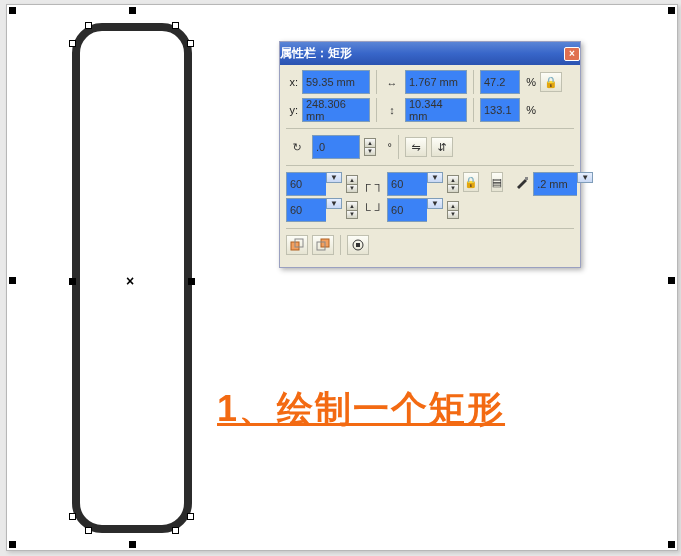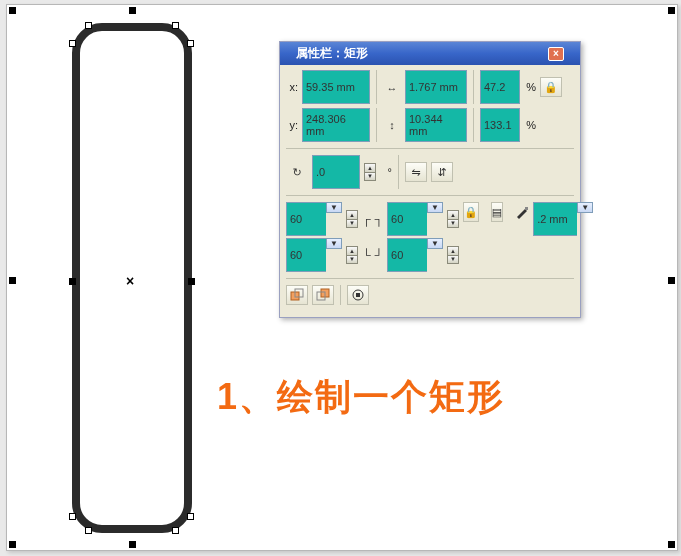--- a/index.html
+++ b/index.html
@@ -58,21 +58,21 @@
     width: 302px;
     background: #ece9d8;
     border: 1px solid #9aa0c0;
     box-shadow: 2px 2px 5px rgba(0,0,0,.3);
   }
   .titlebar {
     background: linear-gradient(180deg,#5a85d6 0%, #3866c9 50%, #2a52b0 100%);
     color: #fff;
     font-size: 12px;
     font-weight: bold;
-    padding: 3px 16px;
+    padding: 3px 0;
     display: flex;
     align-items: center;
     justify-content: space-between;
   }
   .titlebar .close {
     width: 16px; height: 14px;
     background: #e07050;
     border: 1px solid #fff;
     border-radius: 2px;
     display: flex; align-items: center; justify-content: center;
@@ -93,23 +93,23 @@
     background: #c0c0b0;
     margin: 0 2px;
   }
   .divider {
     height: 1px;
     background: #c0c0b0;
     margin: 6px 0;
   }
   .lbl { color: #222; min-width: 12px; text-align: right; }
   .input {
-    background: #14b8a6;
+    background: #3b82f6;
     border: 1px solid #7f9db9;
-    height: 34px;
+    height: 24px;
     padding: 0 3px;
     font-size: 11px;
     display: flex;
     align-items: center;
     min-width: 40px;
   }
   .spin {
     width: 12px;
     display: flex;
     flex-direction: column;
@@ -170,21 +170,21 @@
   <div class="handle hollow" style="left:62px; top:508px"></div>
   <div class="handle hollow" style="left:180px; top:508px"></div>
   <div class="handle hollow" style="left:78px; top:522px"></div>
   <div class="handle hollow" style="left:165px; top:522px"></div>
 
   <div class="handle" style="left:62px; top:273px"></div>
   <div class="handle" style="left:181px; top:273px"></div>
 
   <div class="center-x" style="left:119px; top:268px;">×</div>
 
-  <div class="caption" style="left:210px; top:368px;">1、绘制一个矩形</div>
+  <div class="caption" style="left:210px; top:380px;text-decoration:underline;">1、绘制一个矩形</div>
 
   <div class="panel">
     <div class="titlebar">
       <span>属性栏：矩形</span>
       <div class="close">
         <span>×</span>
       </div>
     </div>
     <div class="panel-body">
 

